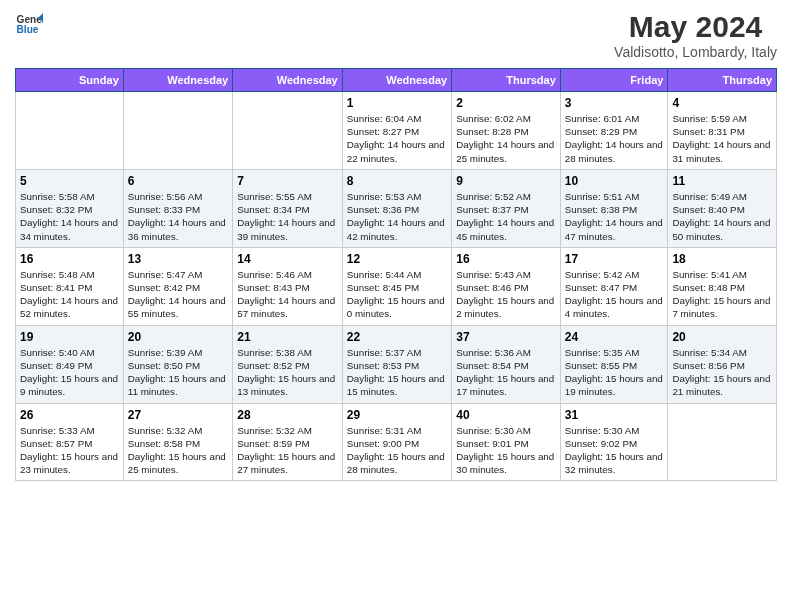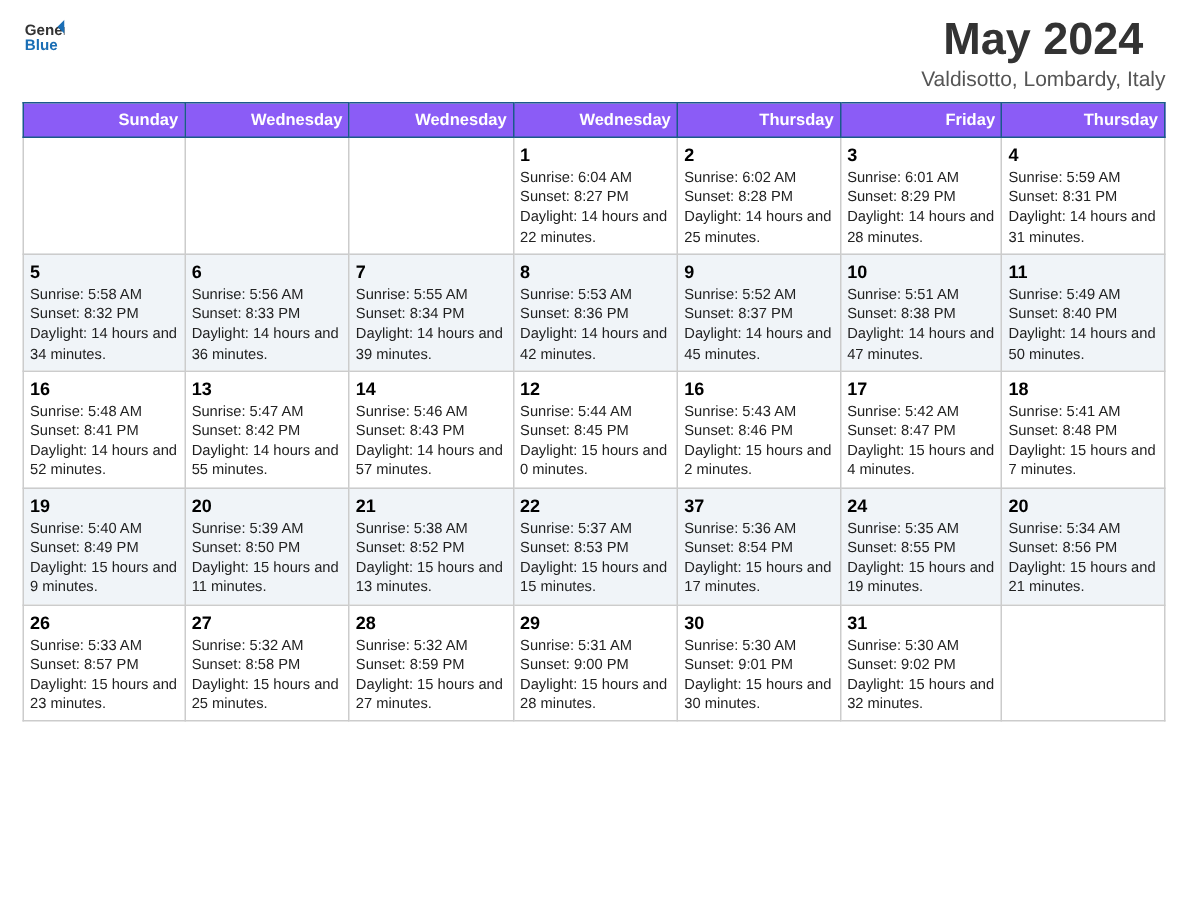--- a/index.html
+++ b/index.html
@@ -149,19 +149,19 @@
           <td><span class="day-num">22</span><span class="day-info">Sunrise: 5:37 AM<br>Sunset: 8:53 PM<br>Daylight: 15 hours and 15 minutes.</span></td>
           <td><span class="day-num">37</span><span class="day-info">Sunrise: 5:36 AM<br>Sunset: 8:54 PM<br>Daylight: 15 hours and 17 minutes.</span></td>
           <td><span class="day-num">24</span><span class="day-info">Sunrise: 5:35 AM<br>Sunset: 8:55 PM<br>Daylight: 15 hours and 19 minutes.</span></td>
           <td><span class="day-num">20</span><span class="day-info">Sunrise: 5:34 AM<br>Sunset: 8:56 PM<br>Daylight: 15 hours and 21 minutes.</span></td>
         </tr>
         <tr>
           <td><span class="day-num">26</span><span class="day-info">Sunrise: 5:33 AM<br>Sunset: 8:57 PM<br>Daylight: 15 hours and 23 minutes.</span></td>
           <td><span class="day-num">27</span><span class="day-info">Sunrise: 5:32 AM<br>Sunset: 8:58 PM<br>Daylight: 15 hours and 25 minutes.</span></td>
           <td><span class="day-num">28</span><span class="day-info">Sunrise: 5:32 AM<br>Sunset: 8:59 PM<br>Daylight: 15 hours and 27 minutes.</span></td>
           <td><span class="day-num">29</span><span class="day-info">Sunrise: 5:31 AM<br>Sunset: 9:00 PM<br>Daylight: 15 hours and 28 minutes.</span></td>
-          <td><span class="day-num">30</span><span class="day-info">Sunrise: 5:30 AM<br>Sunset: 9:01 PM<br>Daylight: 15 hours and 30 minutes.</span></td>
+          <td><span class="day-num">40</span><span class="day-info">Sunrise: 5:30 AM<br>Sunset: 9:01 PM<br>Daylight: 15 hours and 30 minutes.</span></td>
           <td><span class="day-num">31</span><span class="day-info">Sunrise: 5:30 AM<br>Sunset: 9:02 PM<br>Daylight: 15 hours and 32 minutes.</span></td>
           <td class="empty">&nbsp;</td>
         </tr>
       </tbody>
   </table>
 </div>
 
 </body></html>

